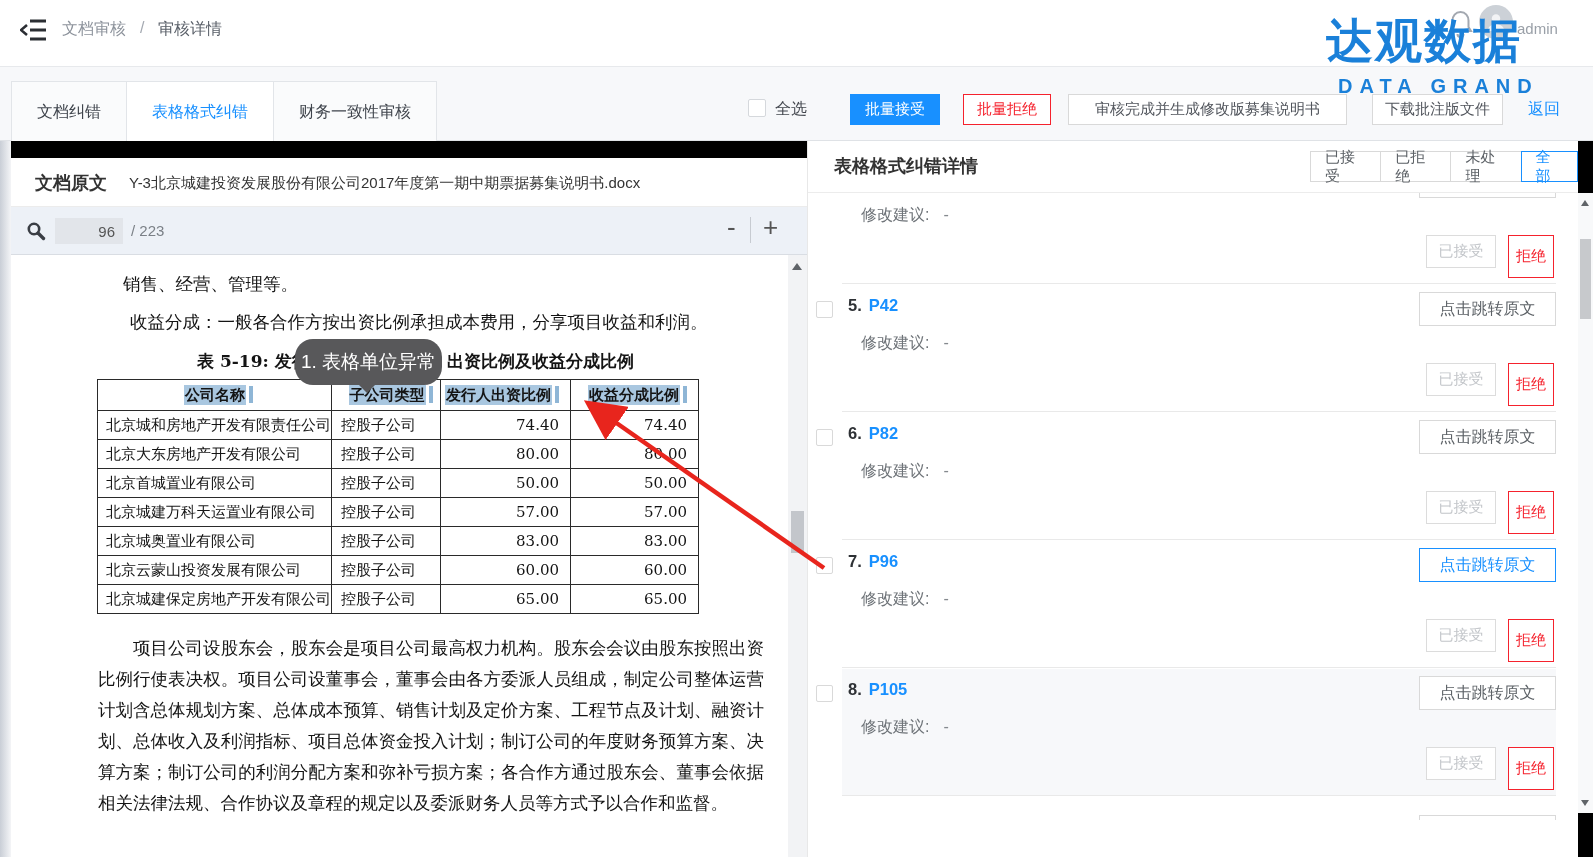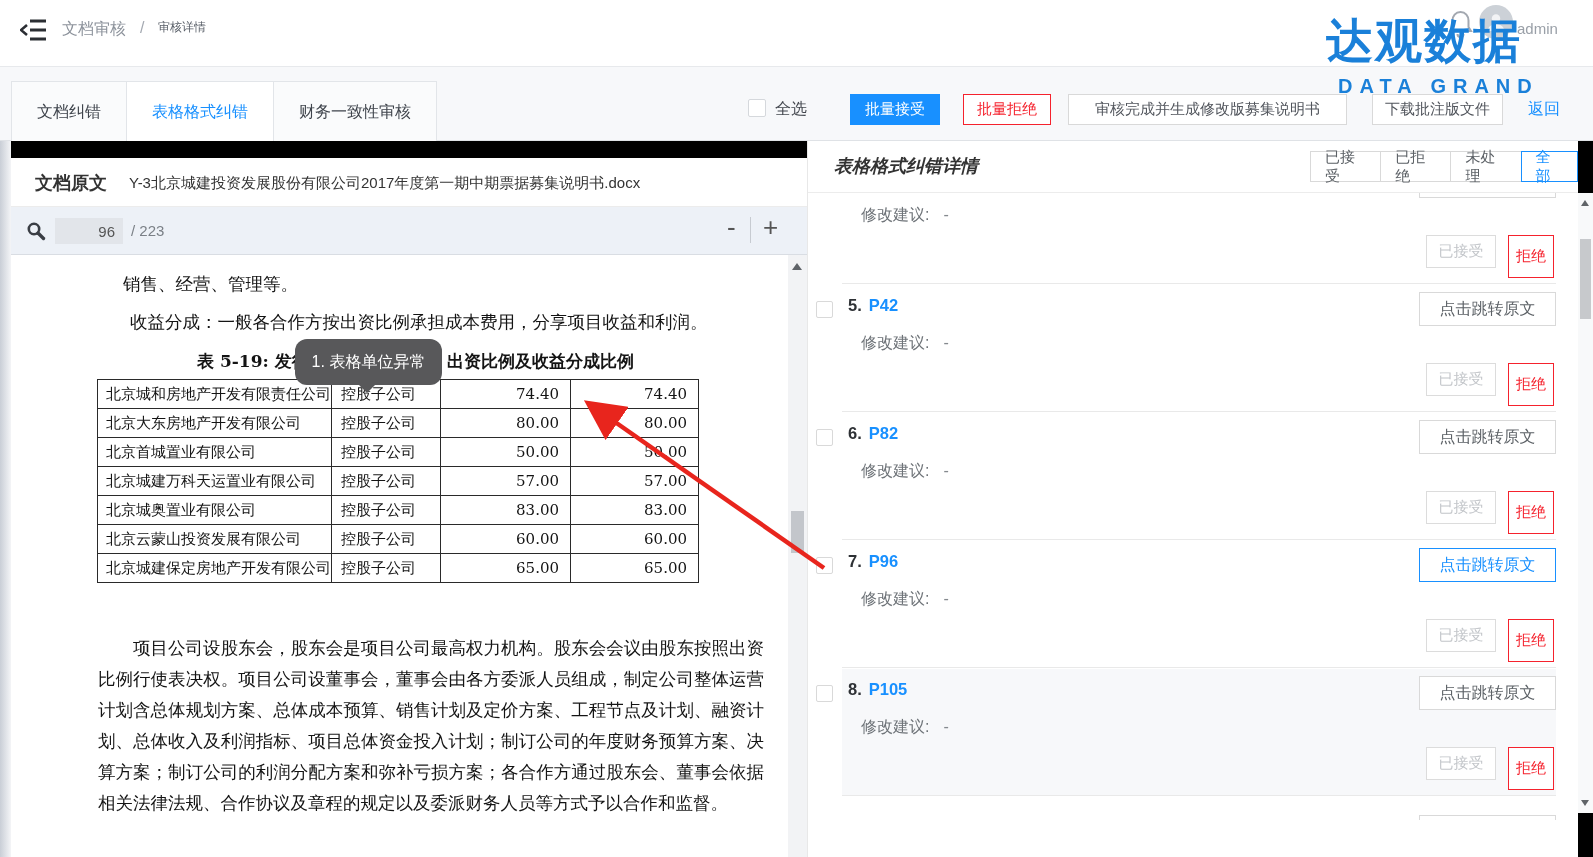--- a/index.html
+++ b/index.html
@@ -7,21 +7,21 @@
   .page { position:relative; width:1593px; height:857px; background:#000000; overflow:hidden;
           font-family:"Liberation Sans",sans-serif; color:#333; }
   .edge-strip { position:absolute; left:0; top:0; width:11px; height:857px;
           background:linear-gradient(to right,#c9ced6,#f4f5f7); }
 
   
   .tophead { position:absolute; left:0; top:0; width:1593px; height:66px; background:#fff; }
   .collapse-btn { position:absolute; left:20px; top:17px; width:30px; height:26px; cursor:pointer; }
   .crumb-parent { position:absolute; left:62px; top:19px; font-size:16px; color:#8c929b; cursor:pointer; }
   .crumb-sep { position:absolute; left:140px; top:19px; font-size:16px; color:#a5aab2; }
-  .crumb-cur { position:absolute; left:158px; top:19px; font-size:12px; color:#595f68; }
+  .crumb-cur { position:absolute; left:158px; top:19px; font-size:16px; color:#595f68; }
   .bell { position:absolute; left:1447px; top:9px; }
   .avatar { position:absolute; left:1479px; top:5px; width:34px; height:34px; border-radius:50%;
             background:#ccd1d7; display:flex; align-items:center; justify-content:center; }
   .username { position:absolute; left:1517px; top:20px; font-size:15px; color:#9aa0a8; }
   .logo-cn { position:absolute; left:1326px; top:10px; font-size:47px; font-weight:bold;
              color:#1a80d9; letter-spacing:2px; z-index:30; white-space:nowrap; }
   .logo-en { position:absolute; left:1338px; top:75px; font-size:20px; font-weight:bold;
              color:#1a80d9; letter-spacing:7px; z-index:30; white-space:nowrap; }
 
   
@@ -58,21 +58,21 @@
   .zoom-sep { position:absolute; left:739px; top:10px; width:1px; height:26px; background:#c7cbd1; }
   .zoom-in  { position:absolute; left:752px; top:5px; font-size:26px; color:#555; cursor:pointer; }
 
   .doc-body { position:absolute; left:0; top:97px; right:19px; bottom:0; overflow:hidden; background:#fff;
               font-family:"DejaVu Serif",serif; color:#141414; }
   .dline1 { position:absolute; left:112px; top:17px; font-size:17.5px; }
   .dline2 { position:absolute; left:119px; top:55px; font-size:17.5px; }
   .dcap-l { position:absolute; left:186px; top:95px; font-size:17px; font-weight:bold; }
   .dcap-r { position:absolute; left:436px; top:95px; font-size:17px; font-weight:bold; }
   .tooltip { position:absolute; left:284px; top:84px; width:147px; height:46px; background:#58585a;
-             color:#fff; font-size:16px; border-radius:12px; display:flex; align-items:center;
+             color:#fff; font-size:19px; border-radius:18px; display:flex; align-items:center;
              justify-content:center; z-index:20; font-family:"Liberation Sans",sans-serif; }
   .tooltip::after { content:""; position:absolute; left:64px; bottom:-8px; border:8px solid transparent;
              border-top:8px solid #58585a; border-bottom:none; }
   .dtable { position:absolute; left:86px; top:124px; border-collapse:collapse; table-layout:fixed; }
   .dtable td, .dtable th { border:1px solid #2a2a2a; font-weight:normal; font-size:15px; overflow:hidden; white-space:nowrap; }
   .dtable th { height:31px; text-align:center; font-weight:bold; }
   .dtable td { height:29px; }
   .dtable .c-name { width:226px; padding-left:8px; }
   .dtable .c-type { width:109px; padding-left:9px; }
   .dtable .c-num1 { width:130px; text-align:right; padding-right:11px; }
@@ -83,21 +83,21 @@
            text-align:justify; text-indent:2em; }
   .doc-scroll { position:absolute; right:0; top:97px; width:19px; bottom:0; background:#f2f3f5; }
   .doc-scroll .up { position:absolute; left:4px; top:8px; width:0; height:0;
            border-left:5px solid transparent; border-right:5px solid transparent; border-bottom:7px solid #5f6368; }
   .doc-scroll .thumb { position:absolute; left:3px; top:256px; width:13px; height:42px; background:#c3c6cb; }
 
   
   .detail { position:absolute; left:807px; top:141px; width:771px; height:716px; background:#fff;
             border-left:1px solid #e8e8e8; }
   .det-head { position:absolute; left:0; top:0; right:0; height:52px; border-bottom:1px solid #ececec; }
-  .det-title { position:absolute; left:26px; top:13px; font-size:18px; font-weight:bold; color:#333;font-style:italic; }
+  .det-title { position:absolute; left:26px; top:13px; font-size:18px; font-weight:bold; color:#333; }
   .filters { position:absolute; left:503px; top:10px; display:flex; }
   .filter { height:31px; padding:0 14px; display:flex; align-items:center; background:#fff;
             border:1px solid #d9d9d9; color:#5c6166; font-size:15px; margin-left:-1px; cursor:pointer; }
   .filter.active { border-color:#1890ff; color:#1890ff; z-index:2; }
 
   .list { position:absolute; left:0; top:52px; width:771px; height:631px; overflow:hidden; }
   .item { position:absolute; left:0; width:771px; height:128px; }
   .item .block { position:absolute; left:34px; right:23px; top:0; height:127px; border-bottom:1px solid #e9e9e9; }
   .item.gray .block { background:#f7f8fa; }
   .item .cb { position:absolute; left:8px; top:16px; width:17px; height:17px; background:#fff;
@@ -193,20 +193,26 @@
 
     <div class="doc-body">
       <div class="dline1">销售、经营、管理等。</div>
       <div class="dline2">收益分成：一般各合作方按出资比例承担成本费用，分享项目收益和利润。</div>
       <div class="dcap-l">表 5-19: 发行人</div>
       <div class="dcap-r">出资比例及收益分成比例</div>
       <div class="tooltip">1. 表格单位异常</div>
 
       <table class="dtable">
         <tbody>
+            <tr>
+          <th class="c-name"><span class="hl">公司名称</span><span class="hl-caret"></span></th>
+          <th class="c-type"><span class="hl">子公司类型</span><span class="hl-caret"></span></th>
+          <th class="c-num1"><span class="hl">发行人出资比例</span><span class="hl-caret"></span></th>
+          <th class="c-num2"><span class="hl">收益分成比例</span><span class="hl-caret"></span></th>
+        </tr>
         <tr>
           <td class="c-name">北京城和房地产开发有限责任公司</td>
               <td class="c-type">控股子公司</td>
           <td class="c-num1">74.40</td>
               <td class="c-num2">74.40</td>
         </tr>
         <tr>
           <td class="c-name">北京大东房地产开发有限公司</td>
               <td class="c-type">控股子公司</td>
           <td class="c-num1">80.00</td>

